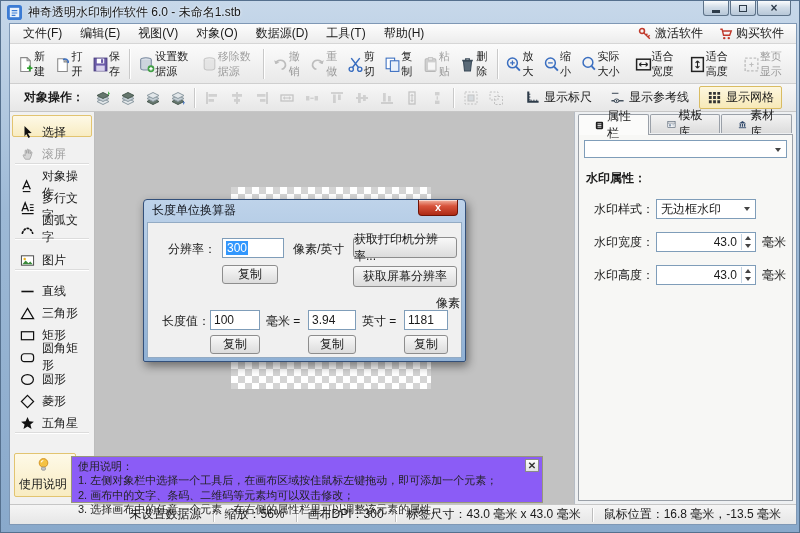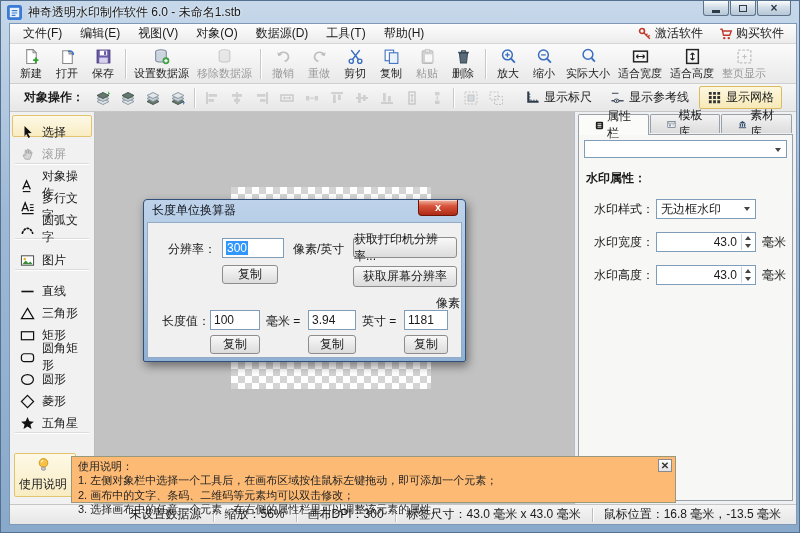--- a/index.html
+++ b/index.html
@@ -29,21 +29,21 @@
 
   .menubar { height:20px; background:linear-gradient(#fdfdfd,#ececec);
     border-bottom:1px solid #d6d6d6; display:flex; align-items:center; padding:0 4px; }
   .menu-item { padding:2px 9px; cursor:default; }
   .menubar .spacer { flex:1; }
   .menu-link { display:flex; align-items:center; gap:3px; padding:0 8px; }
   .menu-link svg { width:14px; height:14px; }
 
   .toolbar { height:40px; background:linear-gradient(#fbfbfb,#e9e9e9);
     border-bottom:1px solid #cfcfcf; display:flex; align-items:center; padding:0 3px; }
-  .tbtn { min-width:36px; padding:2px 4px 1px; display:flex; flex-direction:column;
+  .tbtn { min-width:36px; padding:2px 4px 1px; display:flex; flex-direction:row;
     align-items:center; justify-content:center; font-size:11px; color:#222; }
   .tbtn .ticon { height:18px; display:flex; align-items:center; }
   .tbtn.disabled { opacity:.42; filter:grayscale(1); }
   .tsep { width:1px; height:30px; background:#c9c9c9; box-shadow:1px 0 0 #fff; margin:0 4px; }
 
   .objectbar { height:28px; background:linear-gradient(#f7f7f7,#e7e7e7);
     border-bottom:1px solid #c6c6c6; display:flex; align-items:center; padding:0 14px; }
   .ob-label { font-weight:bold; margin-right:6px; }
   .obtn { width:25px; height:22px; display:flex; align-items:center; justify-content:center; }
   .obtn.disabled { opacity:.55; }
@@ -118,22 +118,22 @@
   .spin .arrows { position:absolute; right:1px; top:1px; bottom:1px; width:13px;
     border-left:1px solid #c5d4e2; display:flex; flex-direction:column; }
   .spin .arrows span { flex:1; display:flex; align-items:center; justify-content:center; }
   .tri-up { width:0; height:0; border-left:3px solid transparent; border-right:3px solid transparent;
     border-bottom:4px solid #444; }
   .tri-dn { width:0; height:0; border-left:3px solid transparent; border-right:3px solid transparent;
     border-top:4px solid #444; }
   .funit { margin-left:6px; }
 
   
-  .helpbox { position:absolute; left:61px; bottom:1px; width:605px; height:47px; z-index:4;
-    background:#fdba74; border:1px solid #98987a; padding:2px 20px 0 6px;
+  .helpbox { position:absolute; left:61px; bottom:1px; width:472px; height:47px; z-index:4;
+    background:#8b5cf6; border:1px solid #98987a; padding:2px 20px 0 6px;
     font-size:11px; line-height:1.3; color:#222; }
   .helpbox .hclose { position:absolute; top:2px; right:3px; width:14px; height:13px;
     border:1px solid #8a8a8a; background:linear-gradient(#fdfdfd,#e2e2e2);
     font-size:10px; line-height:11px; text-align:center; font-weight:bold; color:#333; }
 
   
   .statusbar { height:20px; background:linear-gradient(#f5f5f5,#e6e6e6);
     border-top:1px solid #c6c6c6; display:flex; align-items:center; padding:0 4px; font-size:12px;justify-content:flex-end; }
   .sitem { padding:0 11px; }
   .ssep { width:1px; height:14px; background:#bdbdbd; box-shadow:1px 0 0 #fff; }

